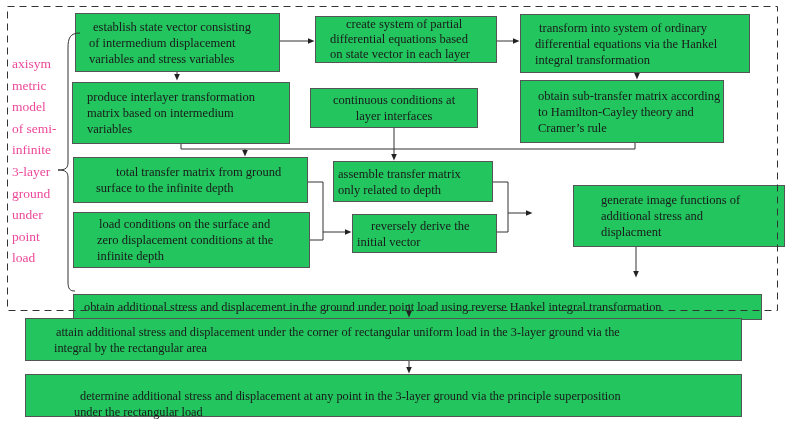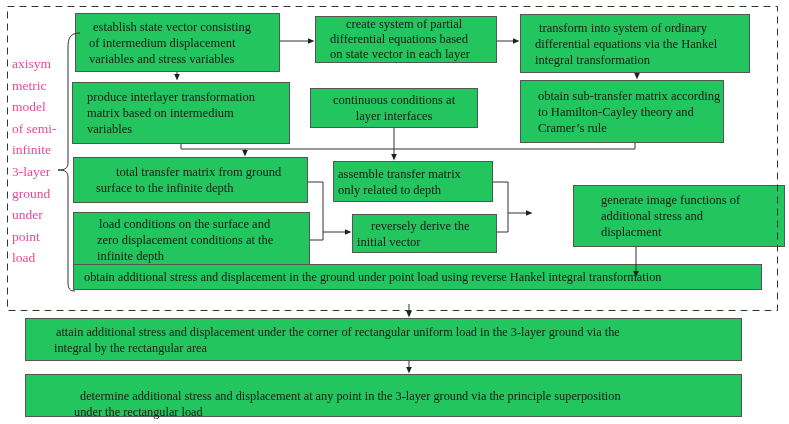--- a/index.html
+++ b/index.html
@@ -26,21 +26,21 @@
   .b-continuous{left:310px; top:88px;  width:168px; height:40px;}
   .b-obtainsub {left:520px; top:80px;  width:204px; height:63px; padding-left:17px;}
   .b-total     {left:73px;  top:157px; width:235px; height:46px; padding-left:22px;}
   .b-total > span{text-indent:20px;}
   .b-assemble  {left:333px; top:161px; width:160px; height:41px; padding-left:4px;}
   .b-load      {left:73px;  top:212px; width:237px; height:56px; padding-left:23px;}
   .b-load > span{text-indent:2px;}
   .b-reversely {left:352px; top:214px; width:145px; height:39px; padding-left:4px;}
   .b-reversely > span{text-indent:14px;}
   .b-generate  {left:533px; top:185px; width:212px; height:62px; padding-left:27px;margin-left:40px;}
-  .b-obtainwide{left:73px;  top:264px; width:689px; height:26px; padding-left:10px;}
+  .b-obtainwide{left:73px;  top:294px; width:689px; height:26px; padding-left:10px;}
   .b-attain    {left:25px;  top:318px; width:717px; height:43px; padding-left:28px;}
   .b-attain > span{text-indent:2px;}
   .b-determine {left:25px;  top:374px; width:717px; height:43px; padding-left:48px;}
   .b-determine > span{text-indent:6px;margin-top:16px;}
   
   .side-label{
     position:absolute;left:12px;top:53px;font-size:13.5px;line-height:21.6px;
     white-space:pre;color:#ec4899;
   }
   

